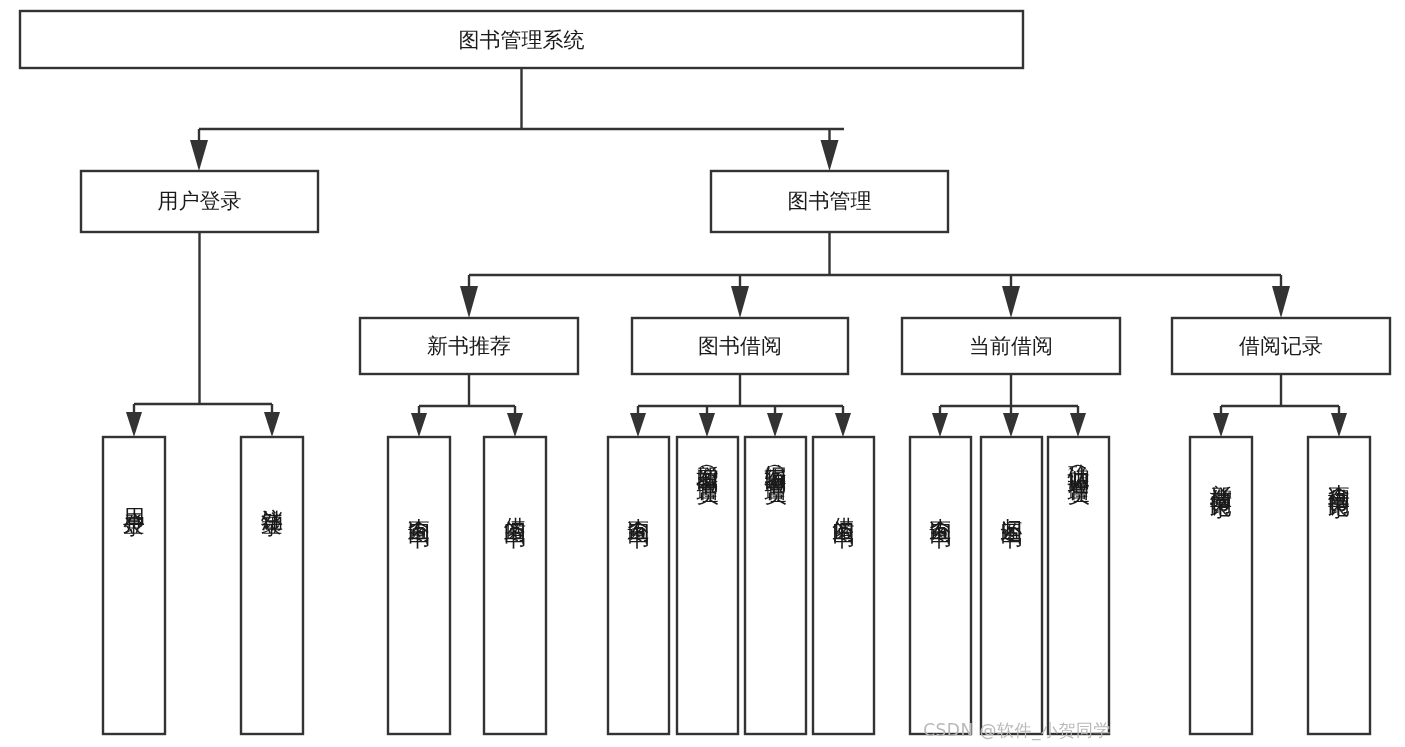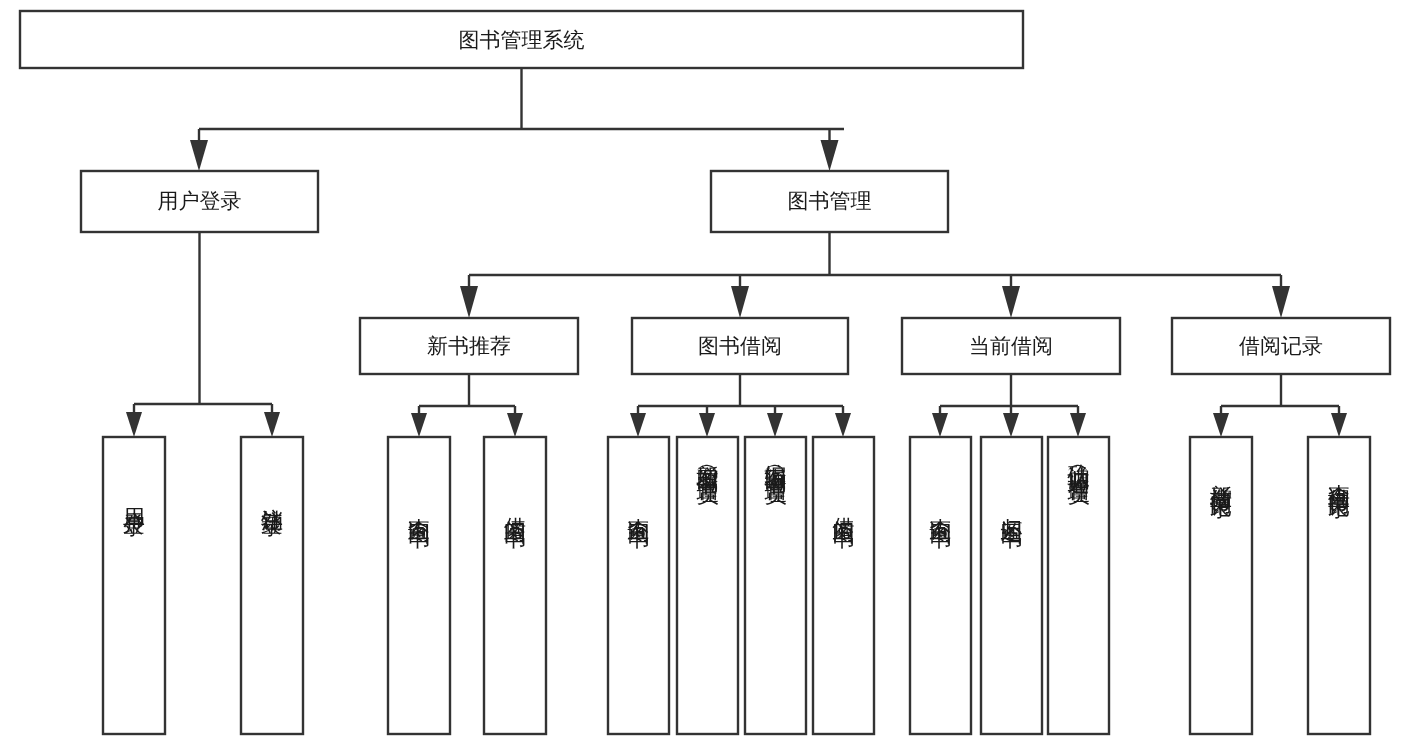--- a/index.html
+++ b/index.html
@@ -238,14 +238,15 @@
   <div class="vert-label-wrap" style="left:1048px; top:446px; width:61px; height:285px;">
     <span class="vert-label">确认归还（管理员）</span>
   </div>
   <div class="vert-label-wrap" style="left:1190px; top:466px; width:62px; height:265px;">
     <span class="vert-label">新增借阅记录</span>
   </div>
   <div class="vert-label-wrap" style="left:1308px; top:466px; width:62px; height:265px;">
     <span class="vert-label">查询借阅记录</span>
   </div>
 
+  <div class="watermark">CSDN @软件_小贺同学</div>
 
 </div>
 
 </body></html>

